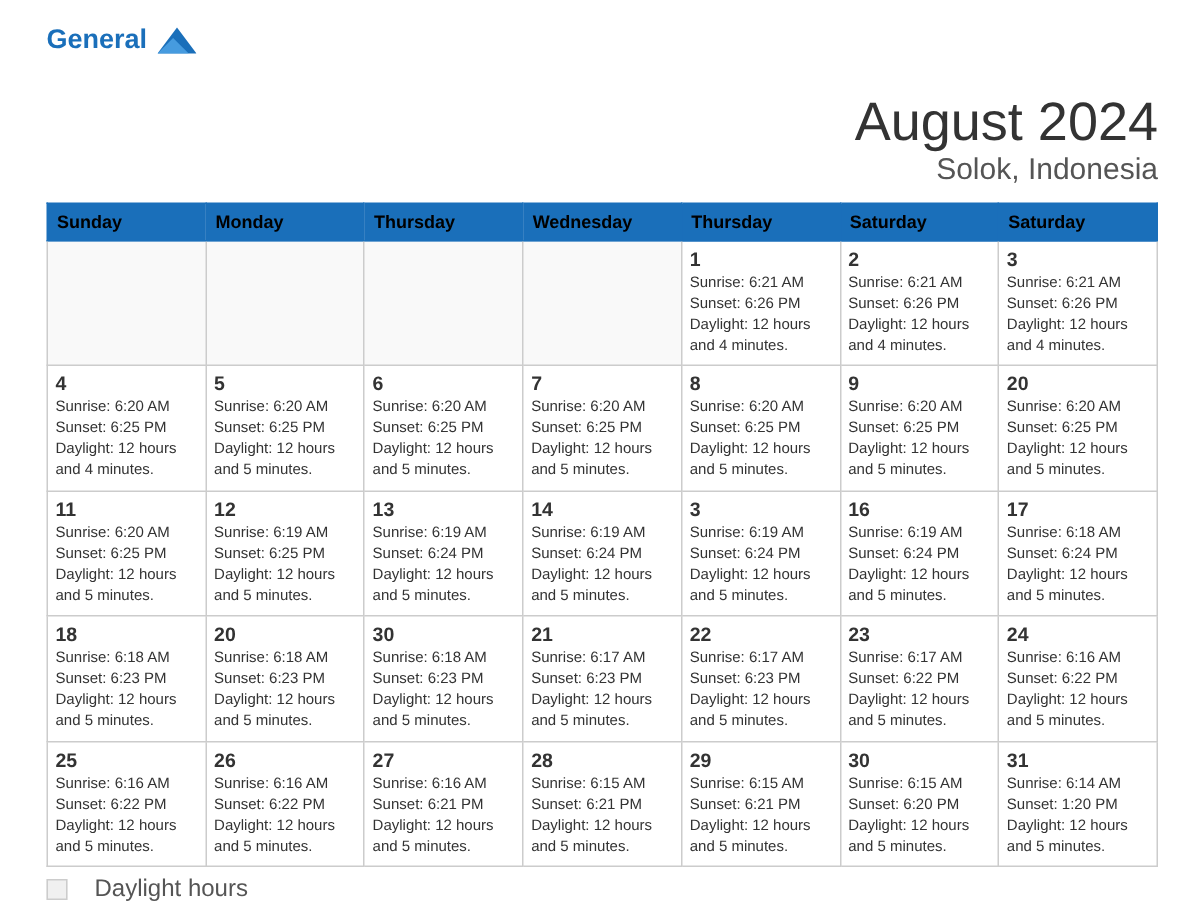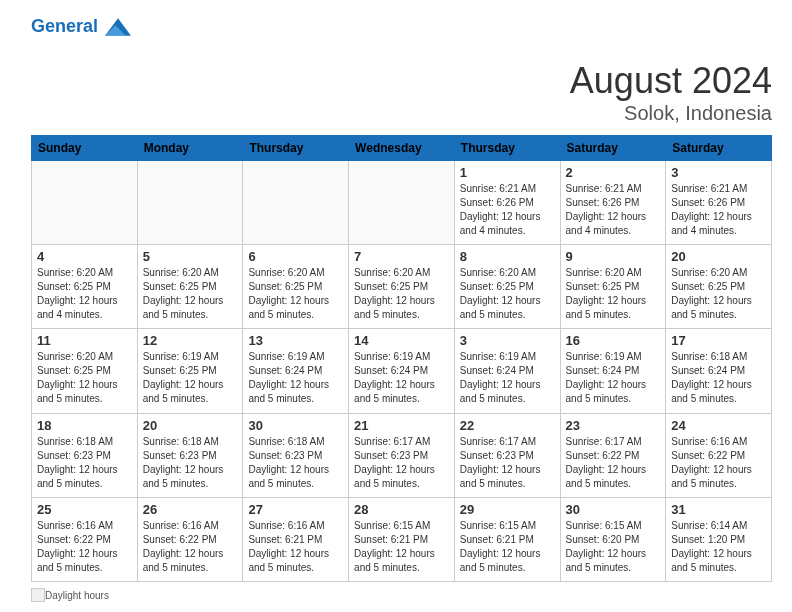--- a/index.html
+++ b/index.html
@@ -77,25 +77,25 @@
       display: block;
       margin-bottom: 2px;
     }
     .day-info {
       color: #333;
       font-size: 10px;
       line-height: 1.4;
     }
     .footer {
       margin-top: 6px;
-      font-size: 10px;
+      font-size: 16px;
       color: #555;
       display: flex;
       align-items: center;
-      gap: 0;
+      gap: 18px;
       text-align: right;
     }
     .footer-box {
       width: 14px;
       height: 14px;
       background: #f0f0f0;
       border: 1px solid #ccc;
       display: inline-block;
     }
   </style>

